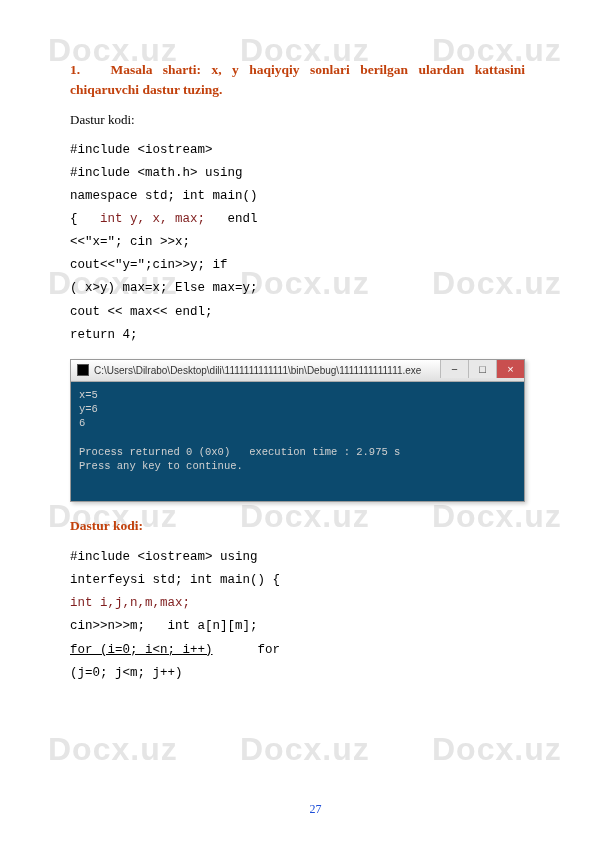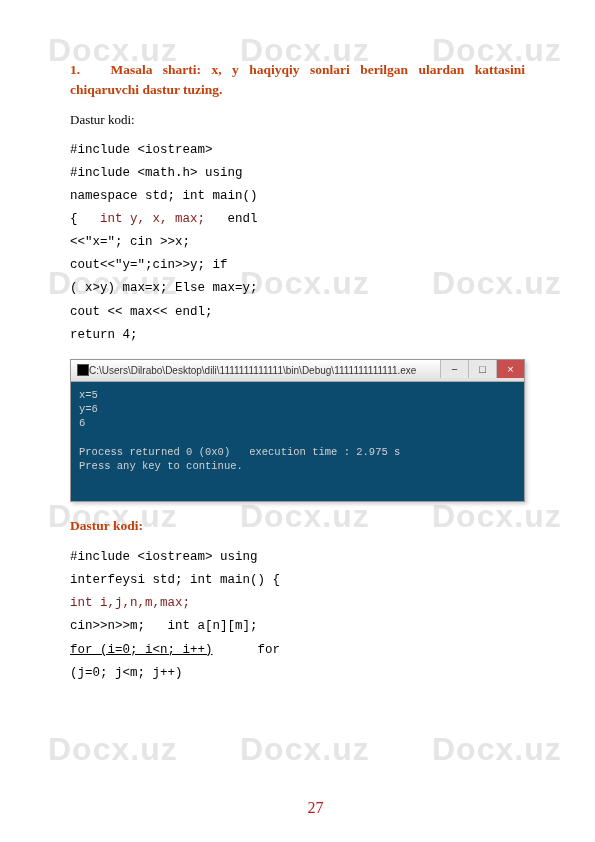--- a/index.html
+++ b/index.html
@@ -72,21 +72,21 @@
       background: linear-gradient(to bottom, #ffffff, #e0e0e0);
       height: 22px;
       display: flex;
       align-items: center;
       justify-content: space-between;
       padding: 0 0 0 6px;
       font-family: 'Segoe UI', Tahoma, sans-serif;
       font-size: 10px;
       border-bottom: 1px solid #aaa;
     }
-    .titlebar-left { display: flex; align-items: center; }
+    .titlebar-left { display: flex; align-items: center; gap: 5px; }
     .titlebar-icon {
       width: 12px; height: 12px;
       background: #000;
       border: 1px solid #555;
       display: inline-block;
     }
     .titlebar-title {
       color: #333;
       white-space: nowrap;
       overflow: hidden;
@@ -114,22 +114,22 @@
       padding: 6px 8px 28px 8px;
       white-space: pre;
       min-height: 95px;
     }
     .page-number {
       position: absolute;
       bottom: 25px;
       left: 0;
       width: 100%;
       text-align: center;
-      color: #b91c1c;
-      font-size: 16px;
+      color: #1d4ed8;
+      font-size: 12px;
       padding-left: 36px;
     }
   </style>
 </head>
 <body>
 
 <div class="watermark wm1">Docx.uz</div>
 <div class="watermark wm2">Docx.uz</div>
 <div class="watermark wm3">Docx.uz</div>
 <div class="watermark wm4">Docx.uz</div>

